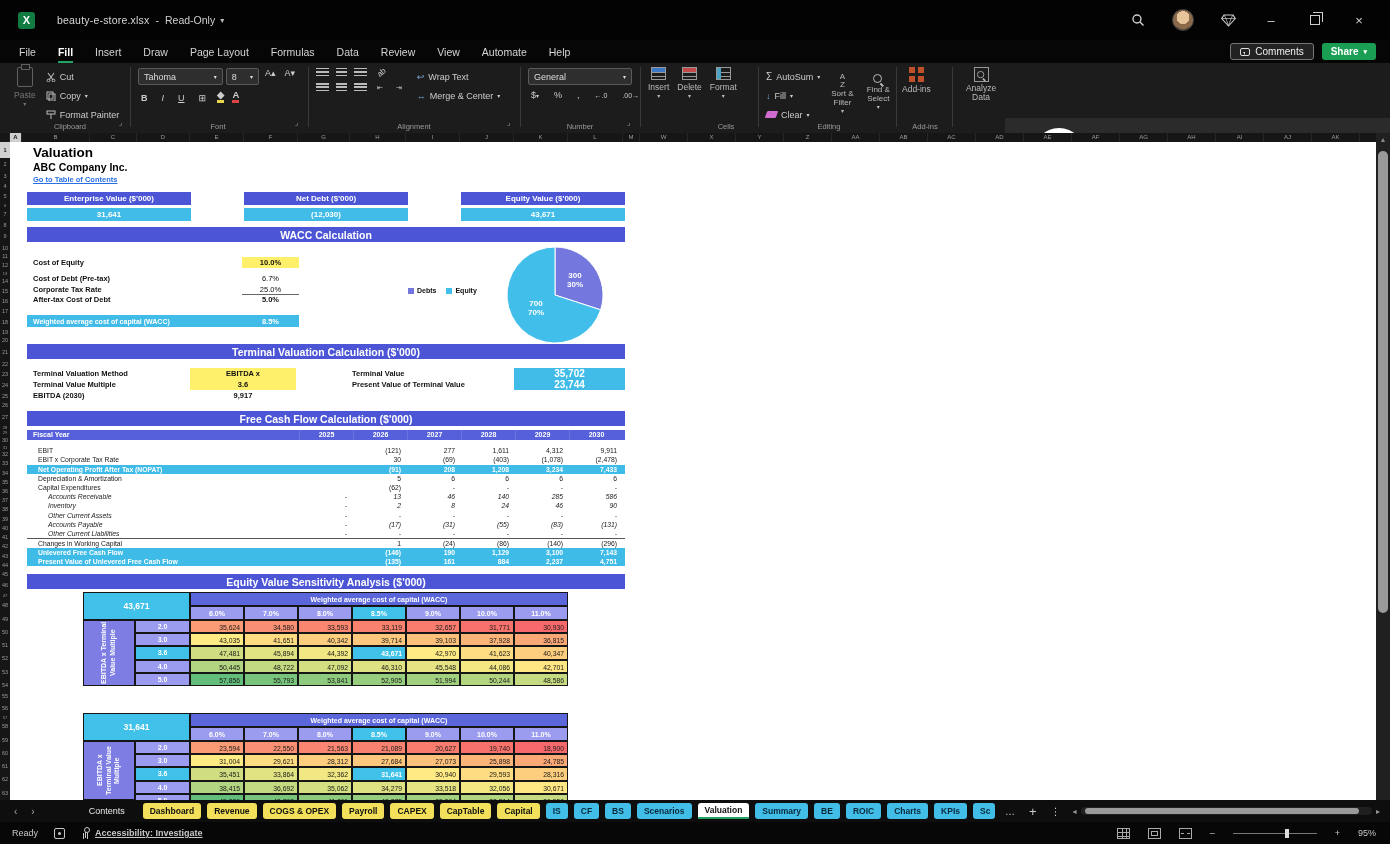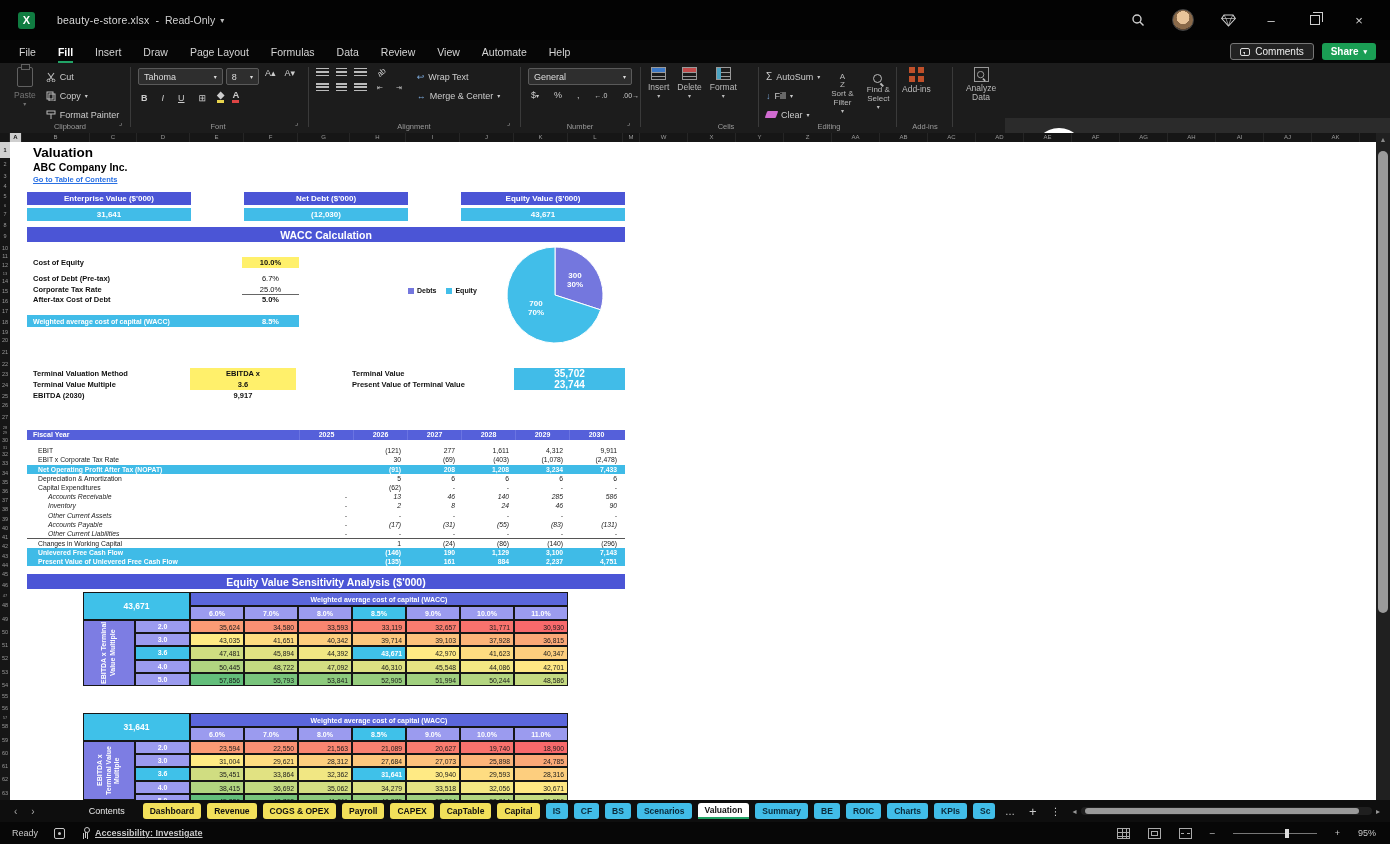--- a/index.html
+++ b/index.html
@@ -565,30 +565,32 @@
             <div class="sw" style="position:static;background:#41BEE9;"></div>
             <div style="position:static;">Equity</div>
           </div>
         </div>
         <svg width="104" height="104" viewBox="-52 -52 104 104" style="position:absolute;left:503px;top:101px;">
           <path d="M0 0 L2.9391523179536475e-15 -48 A48 48 0 0 1 45.65071278216737 14.832815729997474 Z" fill="#7477DE" stroke="#fff" stroke-width="1"></path>
           <path d="M0 0 L45.65071278216737 14.832815729997474 A48 48 0 1 1 2.9391523179536475e-15 -48 Z" fill="#41BEE9" stroke="#fff" stroke-width="1"></path>
           <text x="20" y="-17" fill="#fff" font-size="8" font-weight="bold" text-anchor="middle"><tspan x="20">300</tspan><tspan x="20" dy="9">30%</tspan></text>
           <text x="-19" y="11" fill="#fff" font-size="8" font-weight="bold" text-anchor="middle"><tspan x="-19">700</tspan><tspan x="-19" dy="9">70%</tspan></text>
         </svg>
+        <div class="shead" style="left:27px;top:202px;width:598px;height:15px;">Terminal Valuation Calculation ($'000)</div>
         <div class="slabel" style="left:33px;top:227px;">Terminal Valuation Method</div>
         <div class="sval ycell" style="left:190px;top:226px;width:106px;height:11px;line-height:11px;font-weight:bold;">EBITDA x</div>
         <div class="slabel" style="left:33px;top:238px;">Terminal Value Multiple</div>
         <div class="sval ycell" style="left:190px;top:237px;width:106px;height:11px;line-height:11px;font-weight:bold;">3.6</div>
         <div class="slabel" style="left:33px;top:249px;">EBITDA (2030)</div>
         <div class="sval" style="left:190px;top:248px;width:106px;height:11px;line-height:11px;font-weight:bold;">9,917</div>
         <div class="slabel" style="left:352px;top:227px;">Terminal Value</div>
         <div class="bluecell" style="left:514px;top:226px;width:111px;height:11px;">35,702</div>
         <div class="slabel" style="left:352px;top:238px;">Present Value of Terminal Value</div>
         <div class="bluecell" style="left:514px;top:237px;width:111px;height:11px;">23,744</div>
+        <div class="shead" style="left:27px;top:269px;width:598px;height:15px;">Free Cash Flow Calculation ($'000)</div>
         <div style="position:absolute;left:27px;top:288px;width:598px;height:10px;" id="fy-bar">
           <div style="position:absolute;left:6px;top:0;line-height:10px;">Fiscal Year</div>
           <div class="fy-year" style="left:272px;width:54px;">2025</div>
           <div class="fy-year" style="left:326px;width:54px;">2026</div>
           <div class="fy-year" style="left:380px;width:54px;">2027</div>
           <div class="fy-year" style="left:434px;width:54px;">2028</div>
           <div class="fy-year" style="left:488px;width:54px;">2029</div>
           <div class="fy-year" style="left:542px;width:54px;">2030</div>
         </div>
         <div class="fcfrow plain" style="top:304.0px;">

